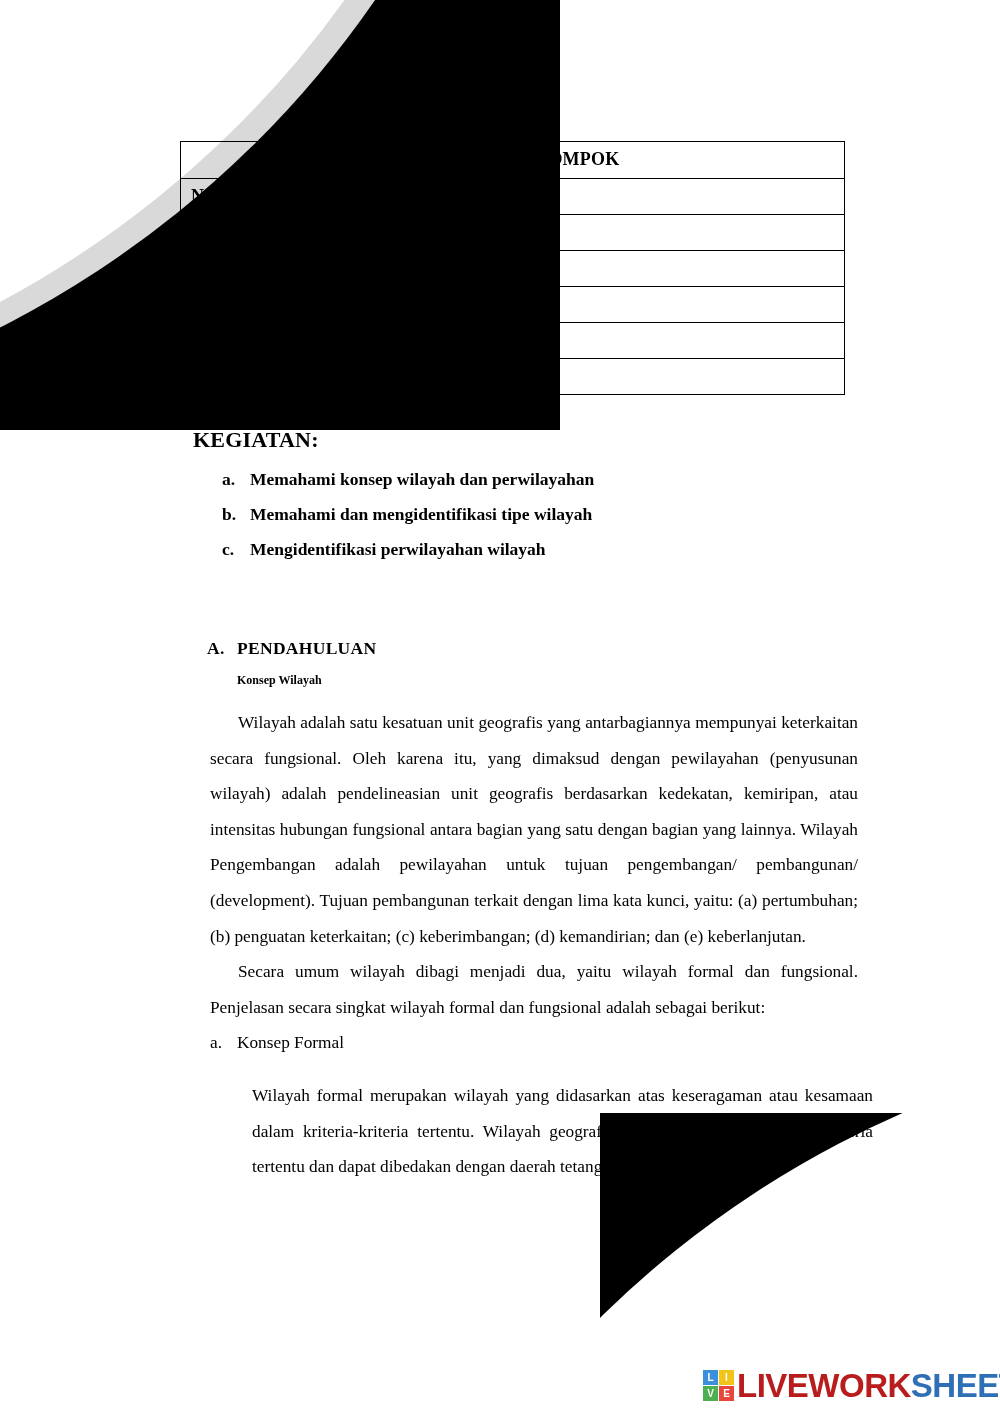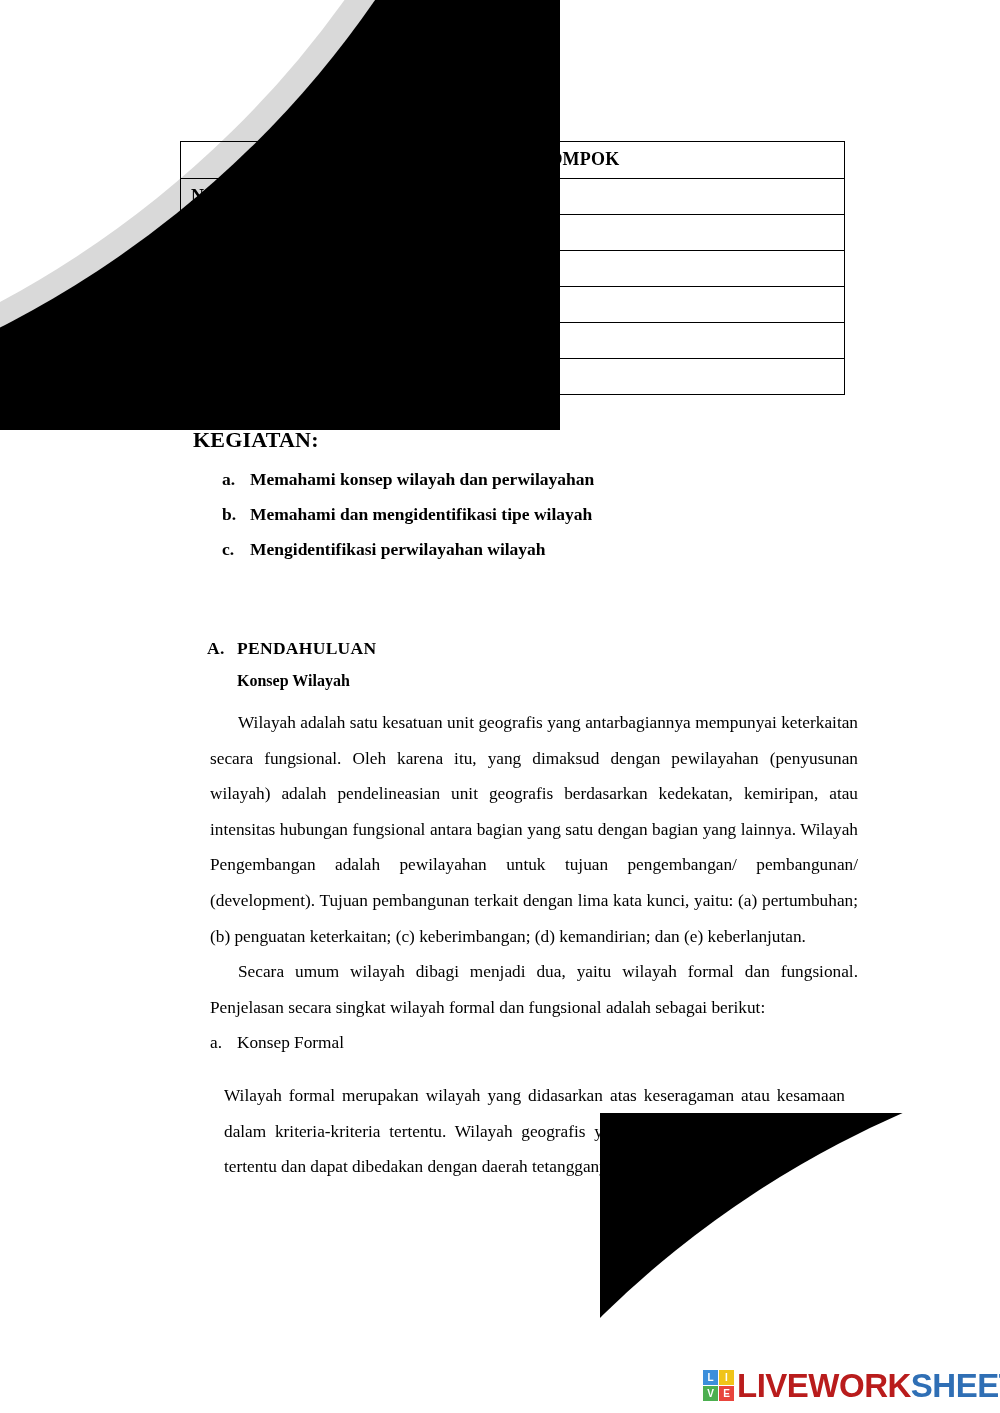--- a/index.html
+++ b/index.html
@@ -157,21 +157,21 @@
     line-height: 28px;
     letter-spacing: 0.3px;
   }
   .sec-a .sec-head .marker {
     width: 30px;
     flex: 0 0 30px;
   }
   .sec-a .sub-head {
     margin-left: 30px;
     font-weight: bold;
-    font-size: 16px;
+    font-size: 12px;
     line-height: 37px;
   }
 
   .body-block {
     position: absolute;
     left: 210px;
     top: 705px;
     width: 648px;
   }
   .para {
@@ -192,21 +192,21 @@
     line-height: 35.6px;
   }
   .list-item-row .marker {
     width: 27px;
     flex: 0 0 27px;
   }
   .list-item-row .text {
     flex: 1 1 auto;
   }
   .sub-para {
-    margin-left: 14px;
+    margin-left: 42px;
     width: calc(100% - 27px);
     text-align: justify;
     font-size: 17.3px;
     line-height: 35.6px;
   }
 
   
   .lws-logo {
     position: absolute;
     left: 703px;

